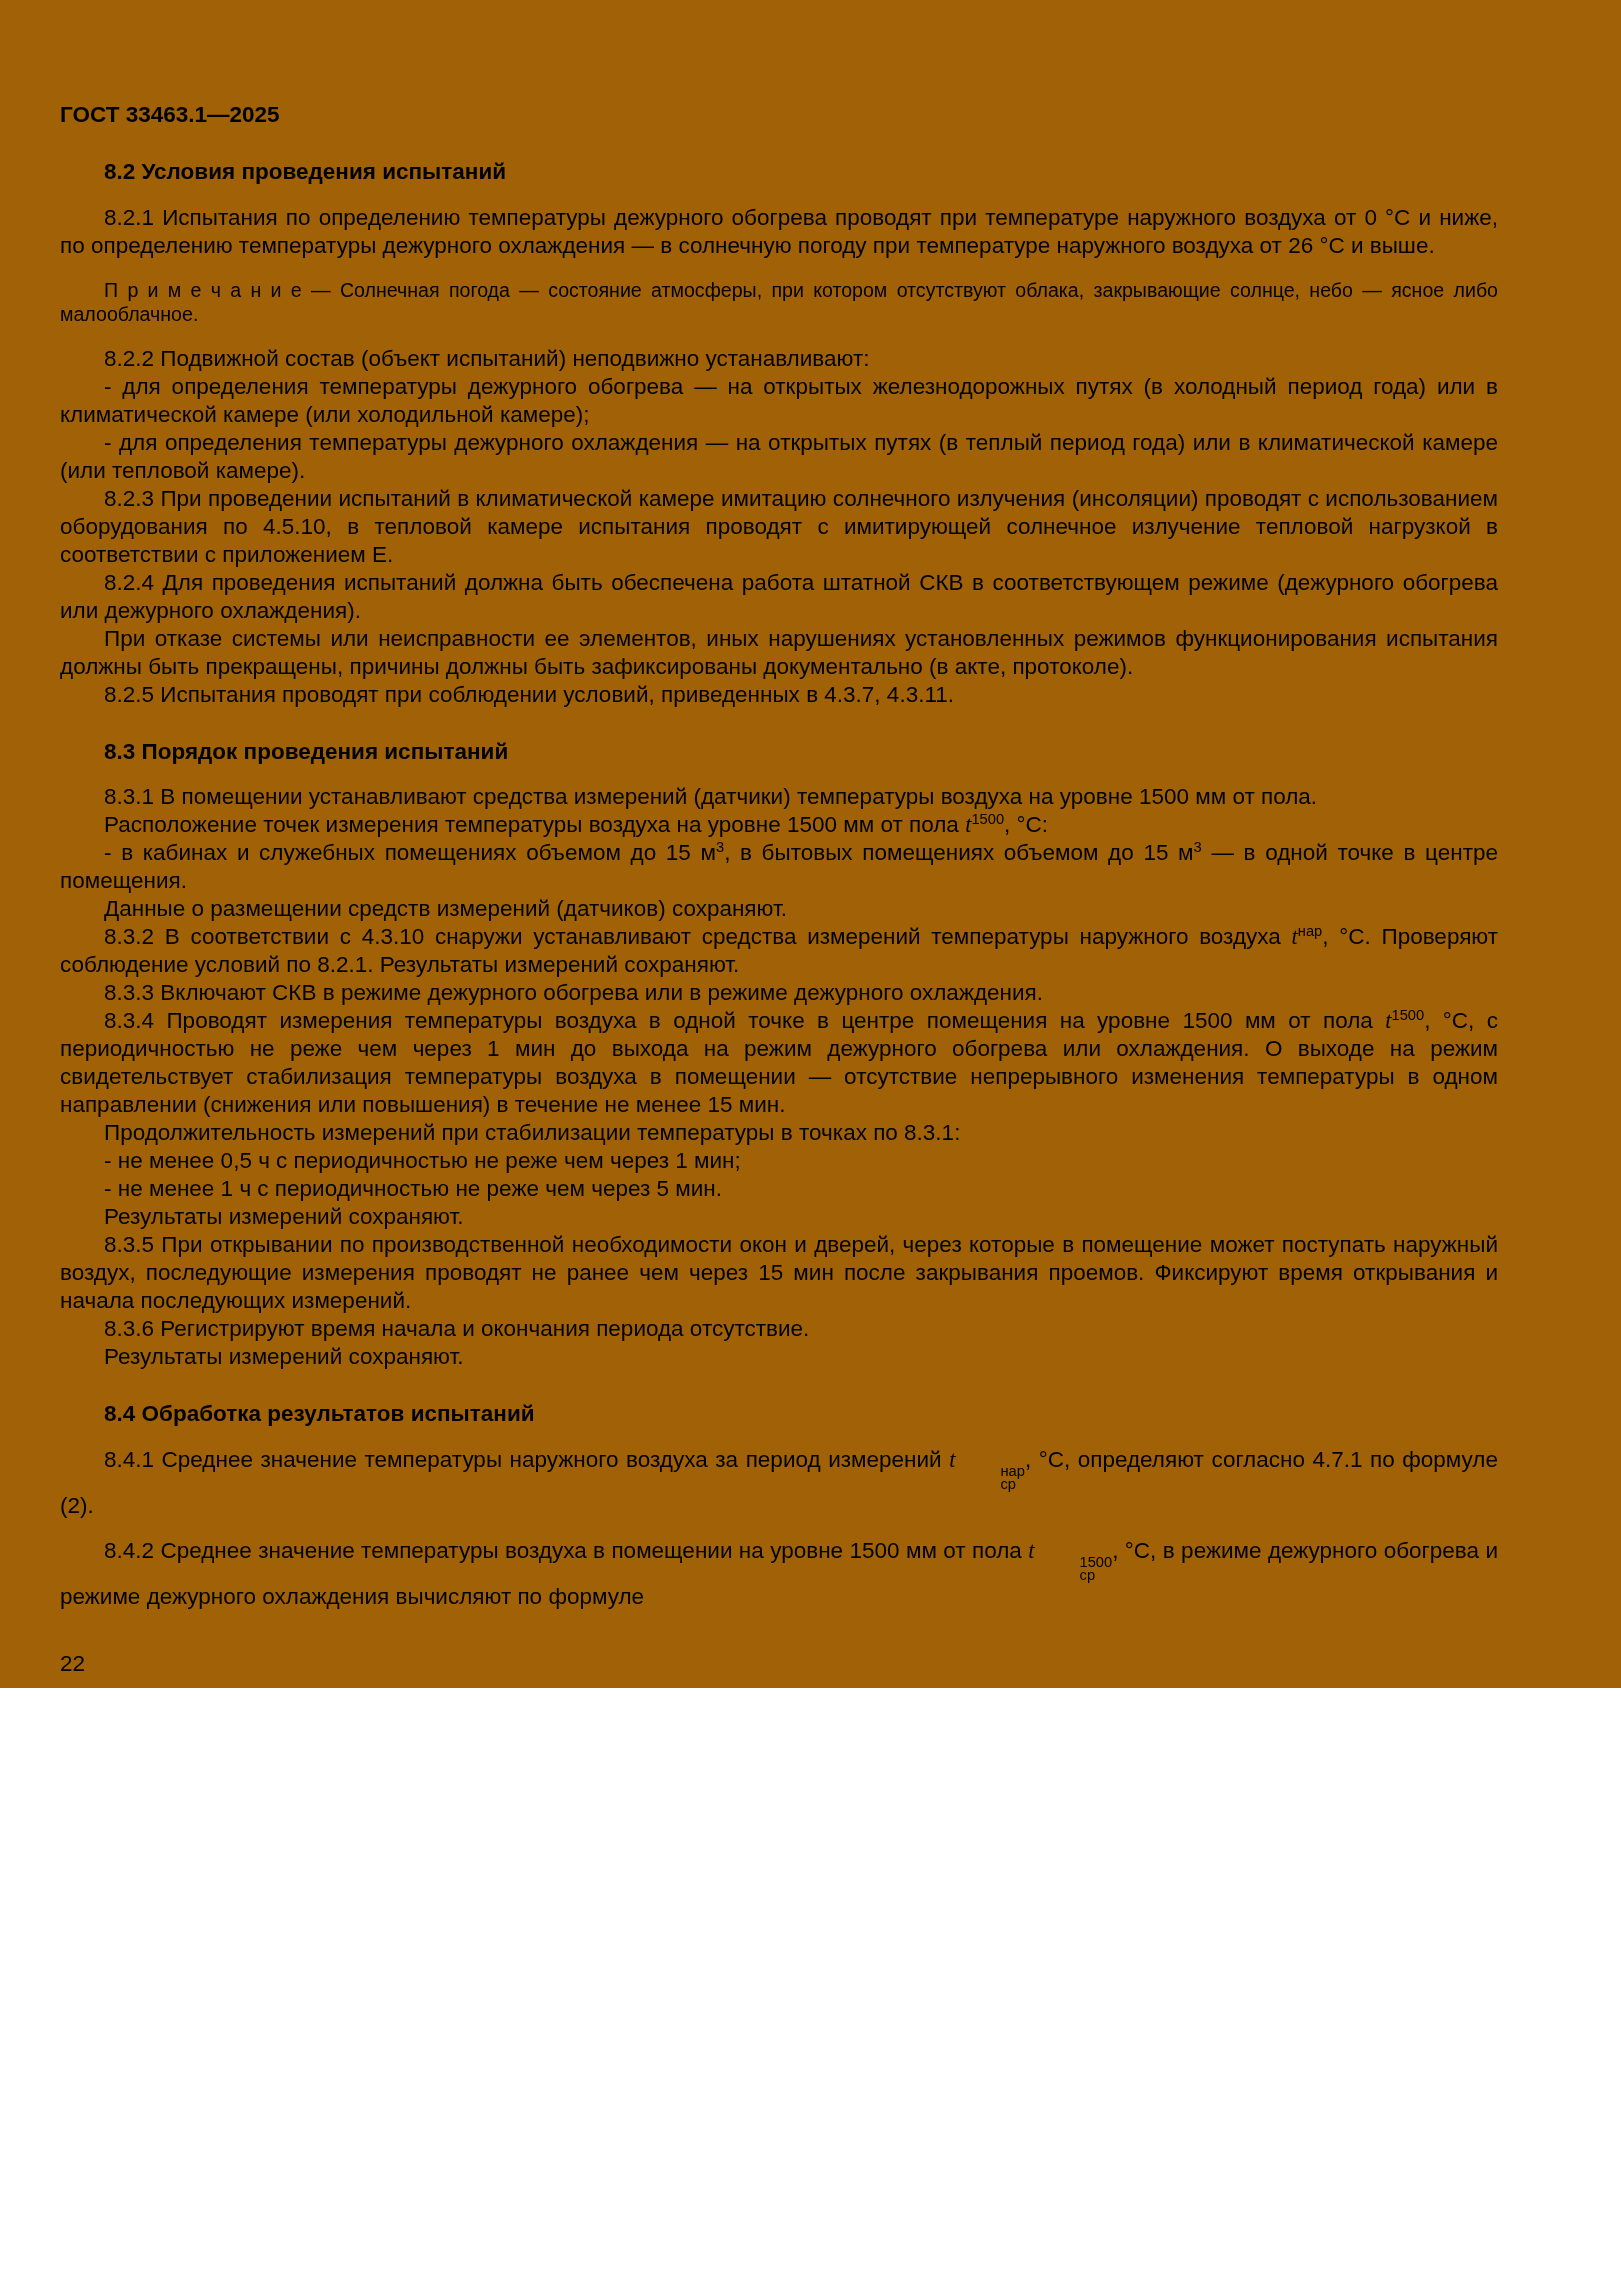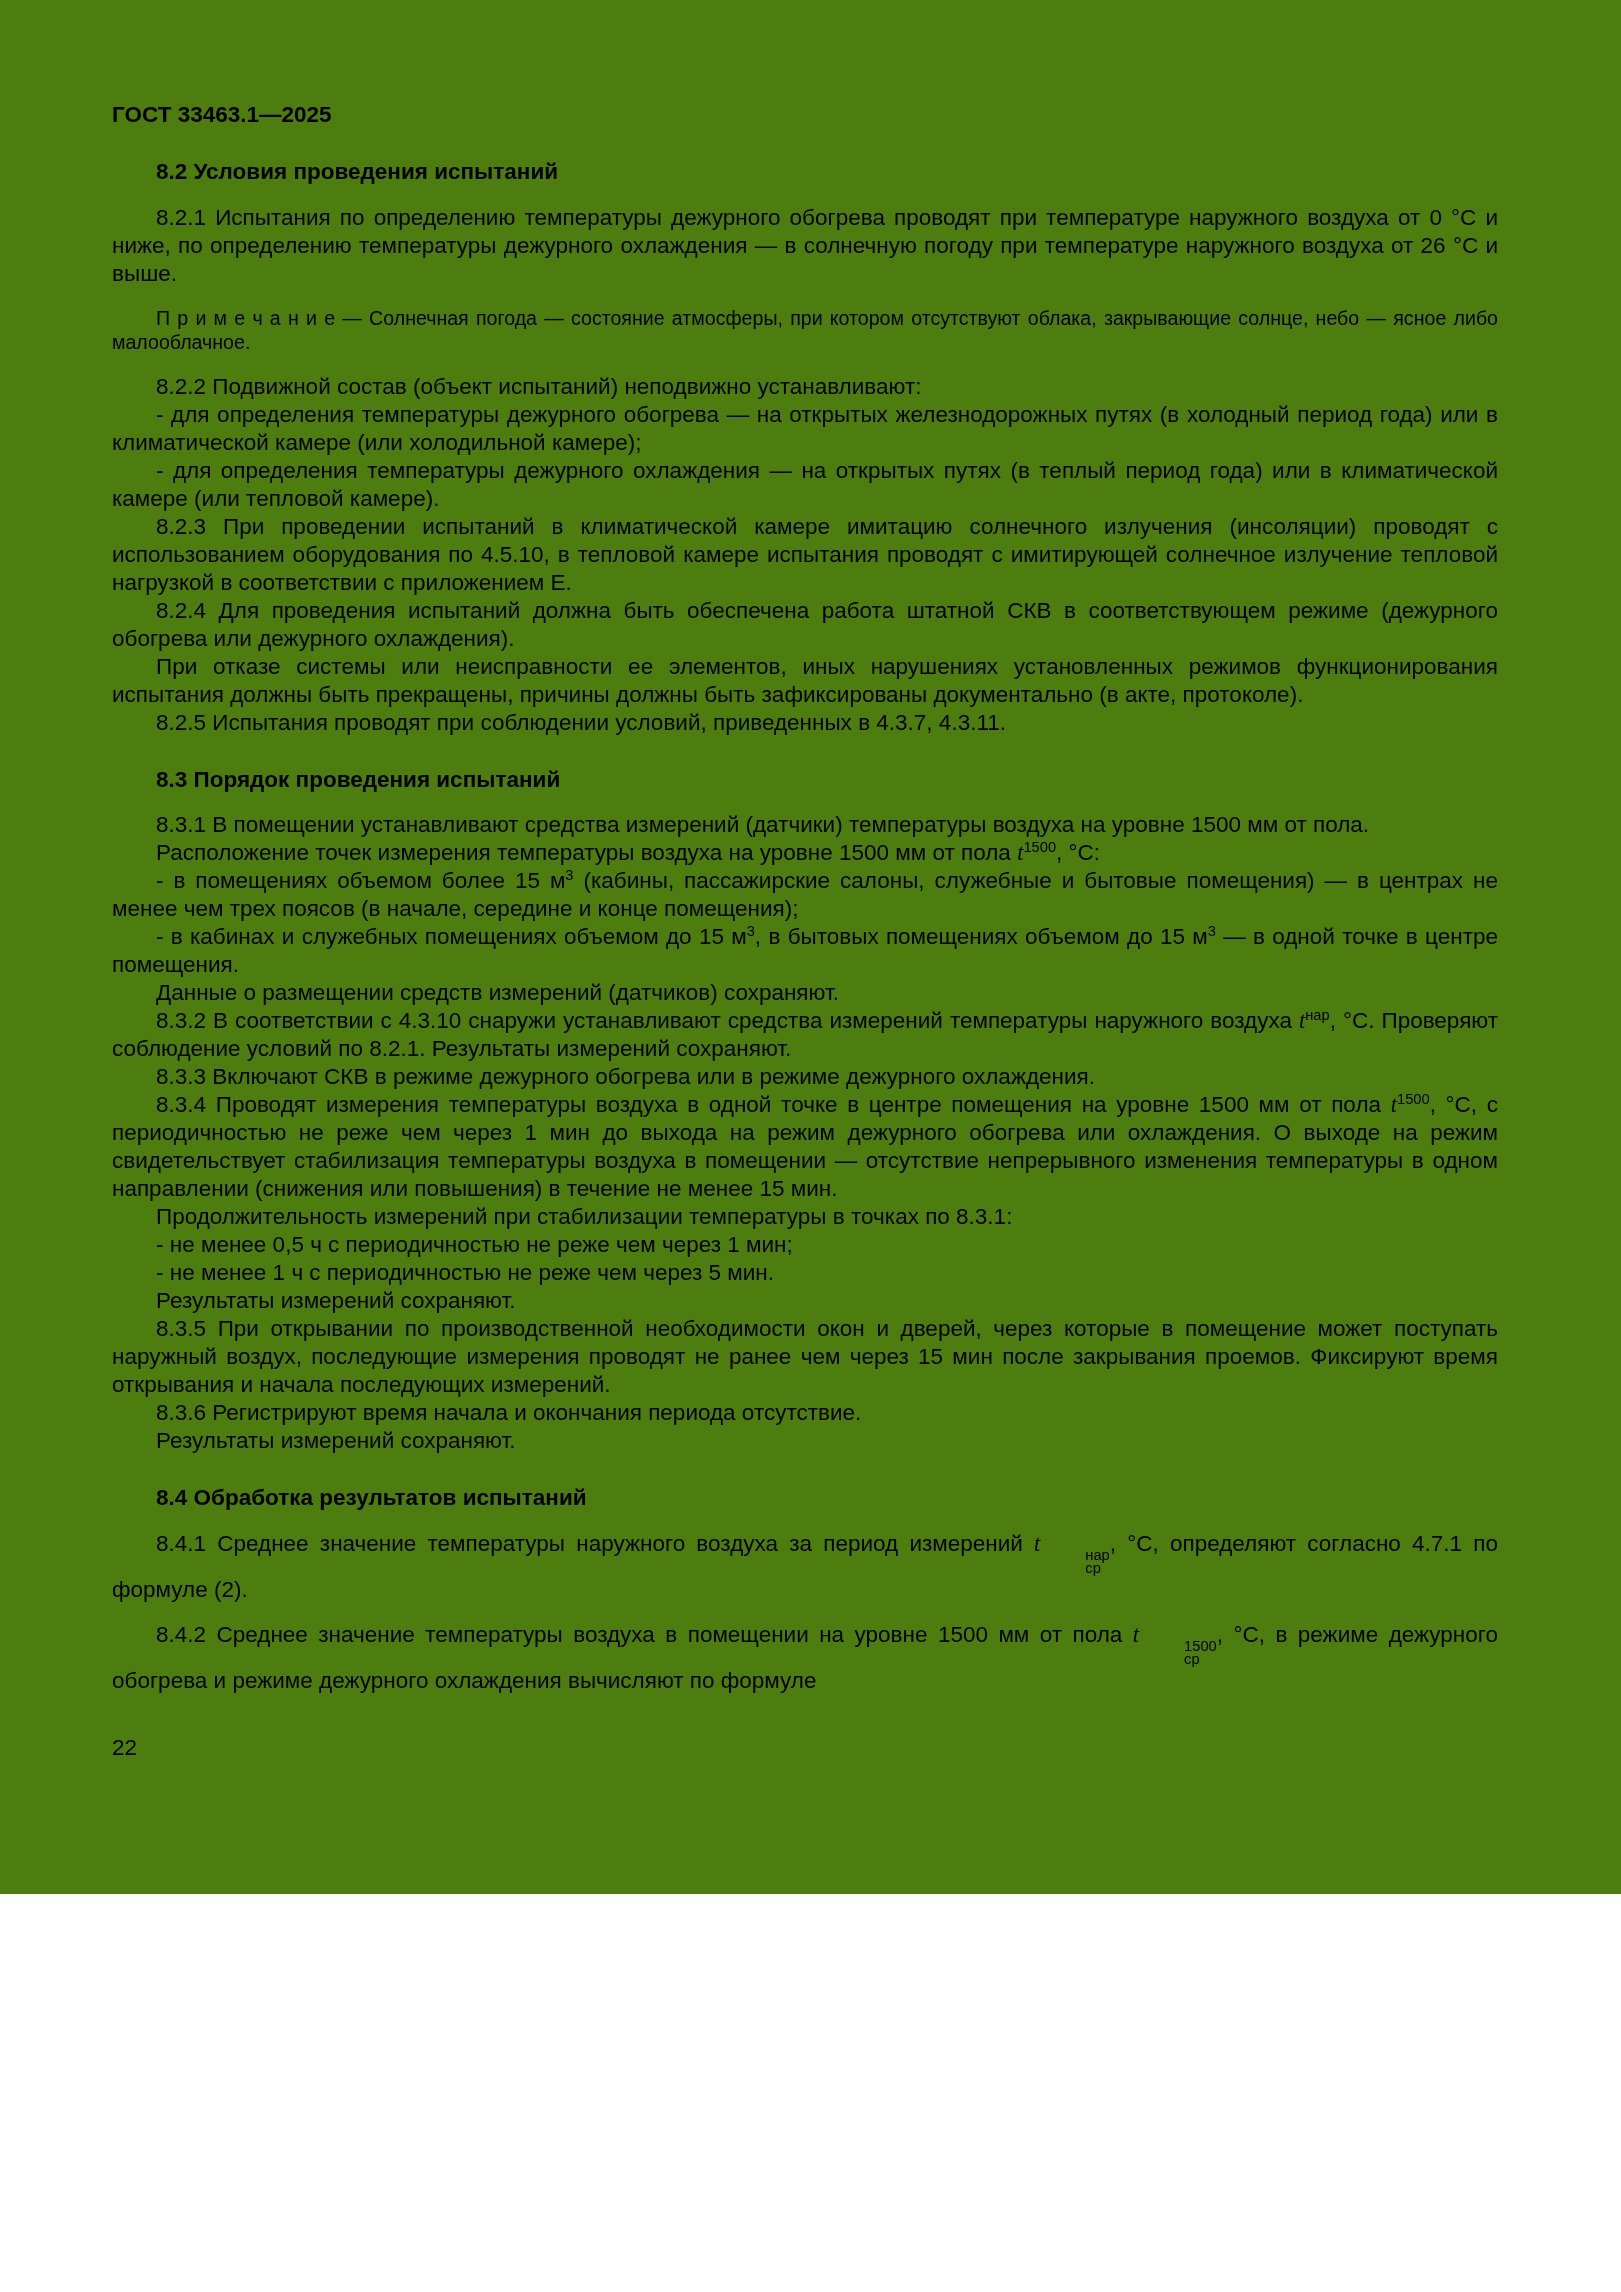--- a/index.html
+++ b/index.html
@@ -1,22 +1,22 @@
 <!DOCTYPE html>
 <html lang="ru"><head>
 <meta charset="utf-8">
 <style>
   * { margin:0; padding:0; box-sizing:border-box; }
   html, body { background:#ffffff; }
   .page {
-    width:1621px; height:1894px;
-    background:#4d7c0f; color:#000000;
+    width:1621px; height:1688px;
+    background:#a16207; color:#000000;
     font-family:"Liberation Sans","DejaVu Sans",sans-serif;
     font-size:22.5px; line-height:28px;
-    padding:101px 123px 0 112px;
+    padding:101px 123px 0 60px;
     position:relative; overflow:hidden;
   }
   .doc-header { font-weight:bold; }
   h2.sec {
     font-size:22.5px; line-height:28px; font-weight:bold;
     margin:29px 0 17.6px 0; text-indent:44px;
   }
   p.b { text-align:justify; text-indent:44px; }
   p.note {
     font-size:19.6px; line-height:24.5px;
@@ -46,21 +46,20 @@
   <p class="b">- для определения температуры дежурного обогрева — на открытых железнодорожных путях (в холодный период года) или в климатической камере (или холодильной камере);</p>
   <p class="b">- для определения температуры дежурного охлаждения — на открытых путях (в теплый период года) или в климатической камере (или тепловой камере).</p>
   <p class="b">8.2.3 При проведении испытаний в климатической камере имитацию солнечного излучения (инсоляции) проводят с использованием оборудования по 4.5.10, в тепловой камере испытания проводят с имитирующей солнечное излучение тепловой нагрузкой в соответствии с приложением Е.</p>
   <p class="b">8.2.4 Для проведения испытаний должна быть обеспечена работа штатной СКВ в соответствующем режиме (дежурного обогрева или дежурного охлаждения).</p>
   <p class="b">При отказе системы или неисправности ее элементов, иных нарушениях установленных режимов функционирования испытания должны быть прекращены, причины должны быть зафиксированы документально (в акте, протоколе).</p>
   <p class="b">8.2.5 Испытания проводят при соблюдении условий, приведенных в 4.3.7, 4.3.11.</p>
 
   <h2 class="sec">8.3 Порядок проведения испытаний</h2>
   <p class="b">8.3.1 В помещении устанавливают средства измерений (датчики) температуры воздуха на уровне 1500 мм от пола.</p>
   <p class="b"><span>Расположение точек измерения температуры воздуха на уровне 1500 мм от пола </span><span class="var">t</span><sup class="s">1500</sup><span>, °С:</span></p>
-  <p class="b"><span>- в помещениях объемом более 15 м</span><sup class="s">3</sup><span> (кабины, пассажирские салоны, служебные и бытовые помещения) — в центрах не менее чем трех поясов (в начале, середине и конце помещения);</span></p>
   <p class="b"><span>- в кабинах и служебных помещениях объемом до 15 м</span><sup class="s">3</sup><span>, в бытовых помещениях объемом до 15 м</span><sup class="s">3</sup><span> — в одной точке в центре помещения.</span></p>
   <p class="b">Данные о размещении средств измерений (датчиков) сохраняют.</p>
   <p class="b"><span>8.3.2 В соответствии с 4.3.10 снаружи устанавливают средства измерений температуры наружного воздуха </span><span class="var">t</span><sup class="s">нар</sup><span>, °С. Проверяют соблюдение условий по 8.2.1. Результаты измерений сохраняют.</span></p>
   <p class="b">8.3.3 Включают СКВ в режиме дежурного обогрева или в режиме дежурного охлаждения.</p>
   <p class="b"><span>8.3.4 Проводят измерения температуры воздуха в одной точке в центре помещения на уровне 1500 мм от пола </span><span class="var">t</span><sup class="s">1500</sup><span>, °С, с периодичностью не реже чем через 1 мин до выхода на режим дежурного обогрева или охлаждения. О выходе на режим свидетельствует стабилизация температуры воздуха в помещении — отсутствие непрерывного изменения температуры в одном направлении (снижения или повышения) в течение не менее 15 мин.</span></p>
   <p class="b">Продолжительность измерений при стабилизации температуры в точках по 8.3.1:</p>
   <p class="b">- не менее 0,5 ч с периодичностью не реже чем через 1 мин;</p>
   <p class="b">- не менее 1 ч с периодичностью не реже чем через 5 мин.</p>
   <p class="b">Результаты измерений сохраняют.</p>
   <p class="b">8.3.5 При открывании по производственной необходимости окон и дверей, через которые в помещение может поступать наружный воздух, последующие измерения проводят не ранее чем через 15 мин после закрывания проемов. Фиксируют время открывания и начала последующих измерений.</p>

